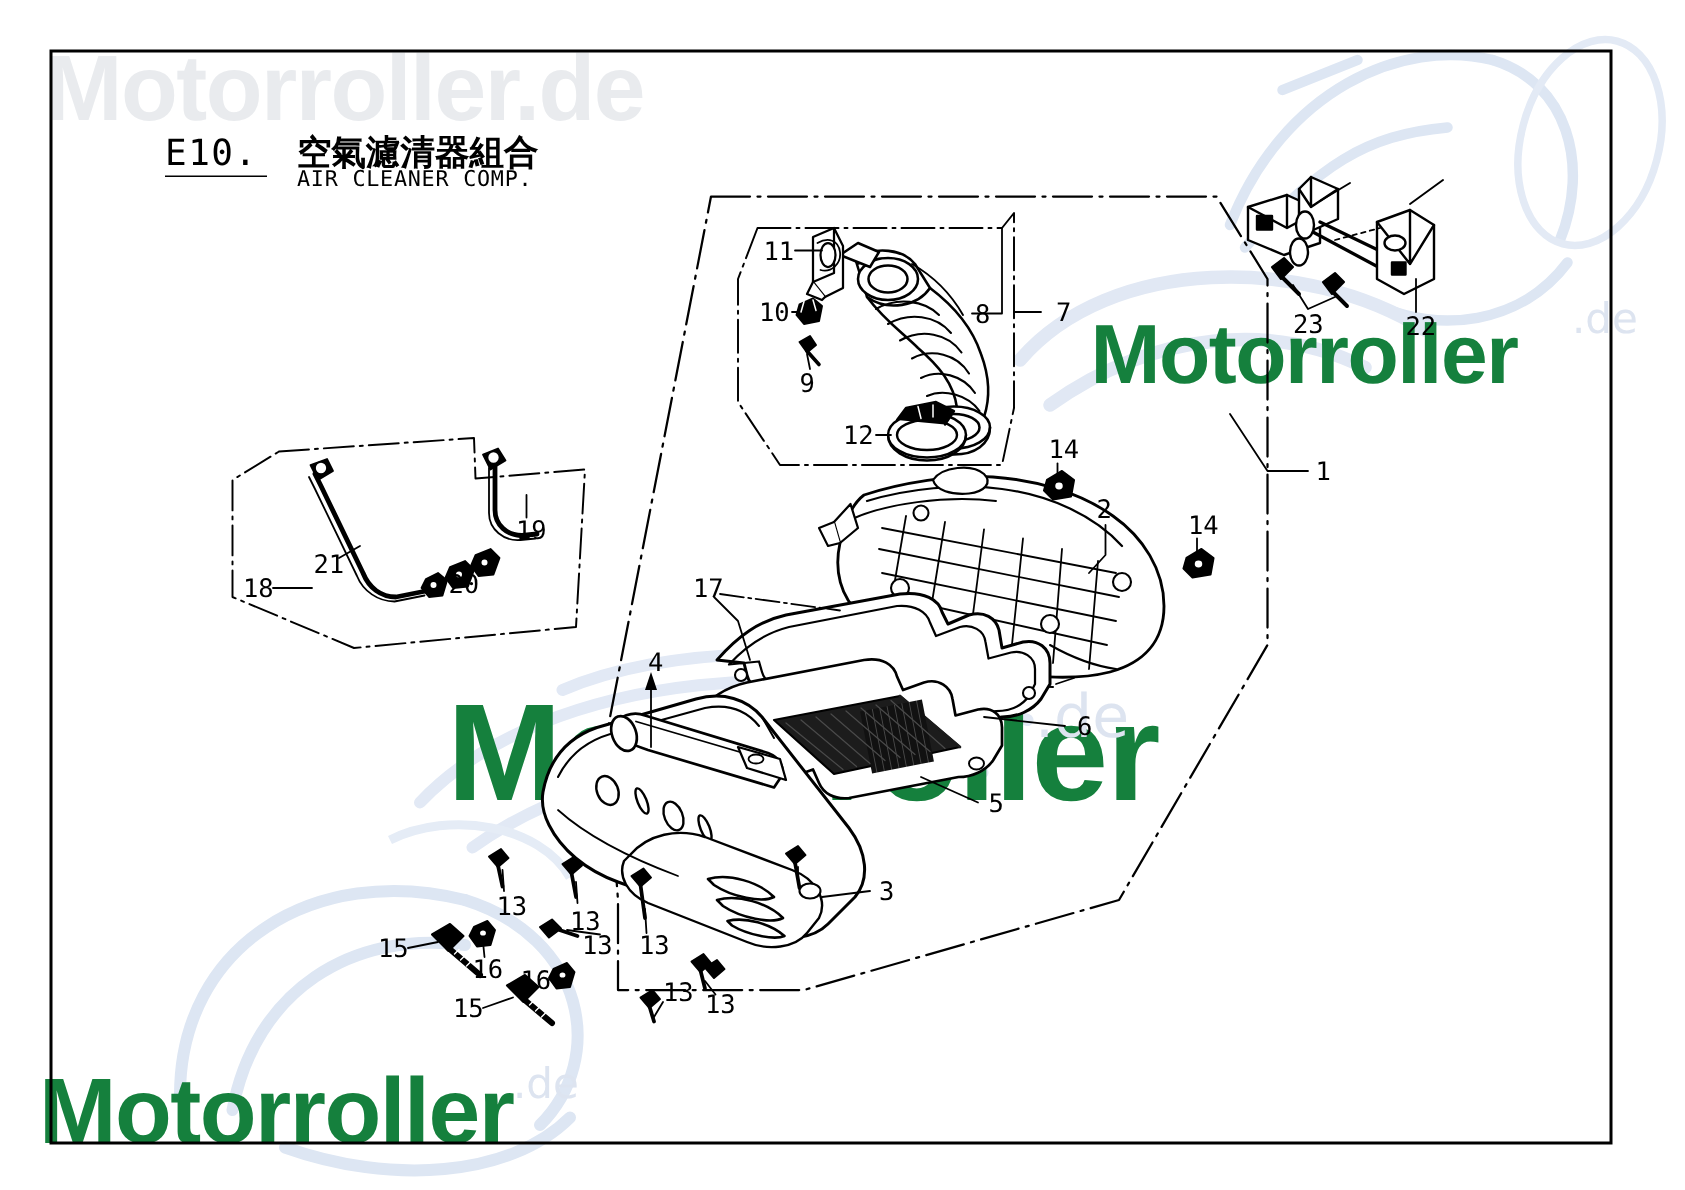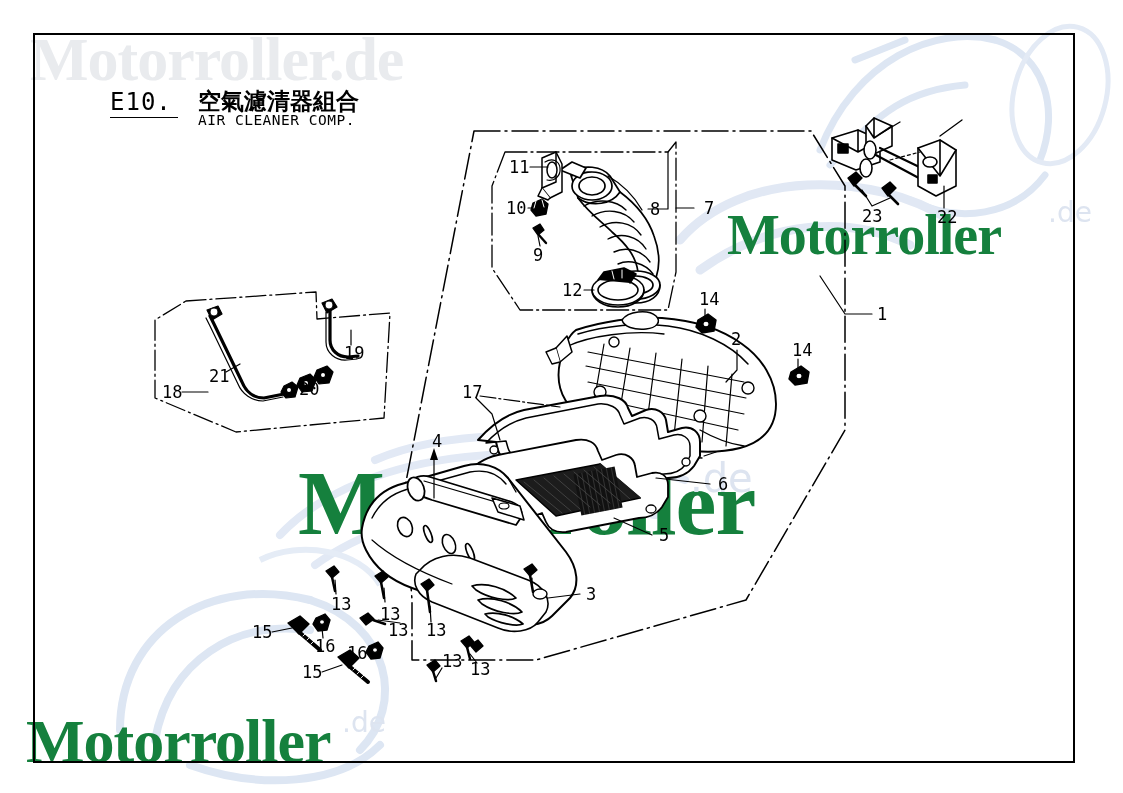--- a/index.html
+++ b/index.html
@@ -7,21 +7,21 @@
     width:1123px;height:793px;position:relative;overflow:hidden;
     font-family:"Liberation Sans", sans-serif;
     -webkit-font-smoothing:antialiased;
   }
   #stage{position:absolute;left:0;top:0;width:1123px;height:793px;}
 
   
   .wm-layer{position:absolute;left:0;top:0;width:1123px;height:793px;z-index:1;pointer-events:none;}
   .wm-text{
     position:absolute;
-    font-family:Liberation Serif, serif;
+    font-family:Liberation Sans, sans-serif;
     font-weight:bold;
     color:#e9ebee;
     white-space:nowrap;
     letter-spacing:-1px;
   }
   .wm-text.blue{color:#15803d;}
   .wm-de{
     position:absolute;
     font-family:"DejaVu Sans", sans-serif;
     font-weight:normal;

